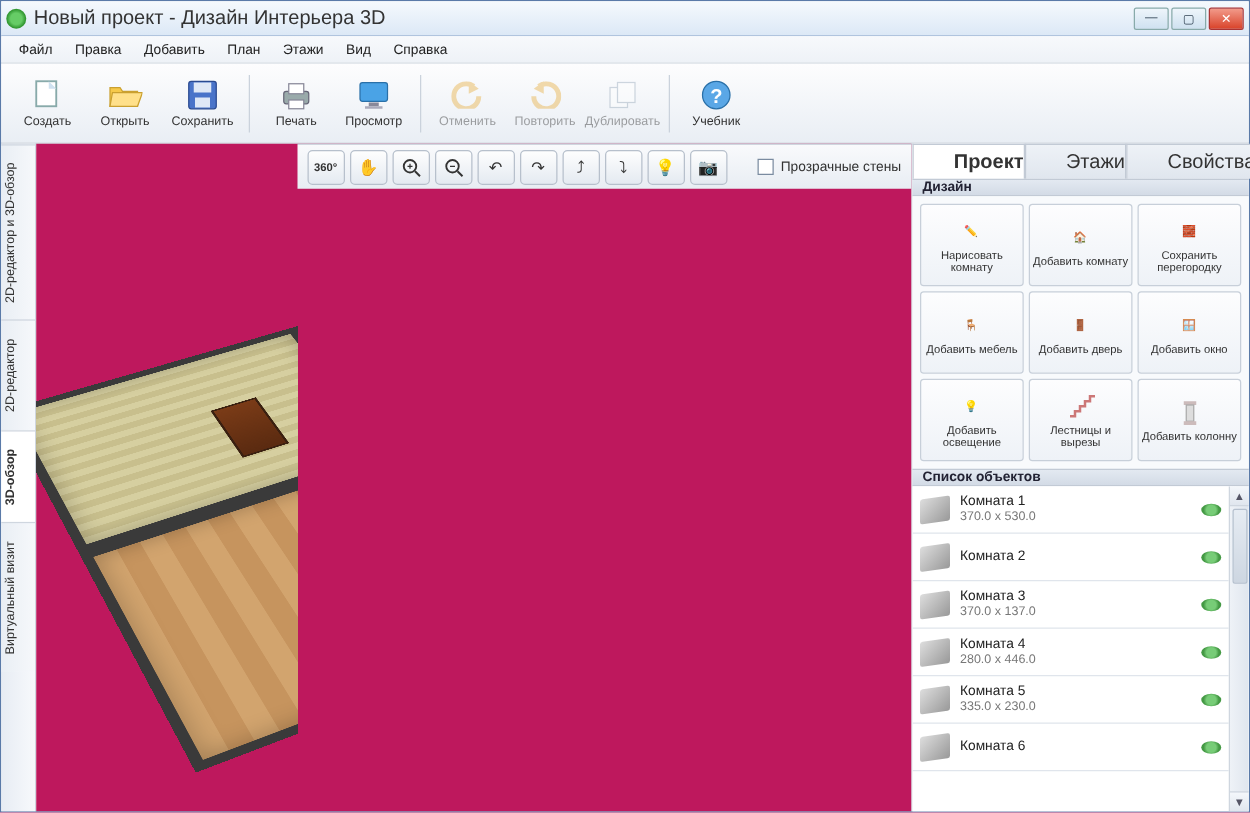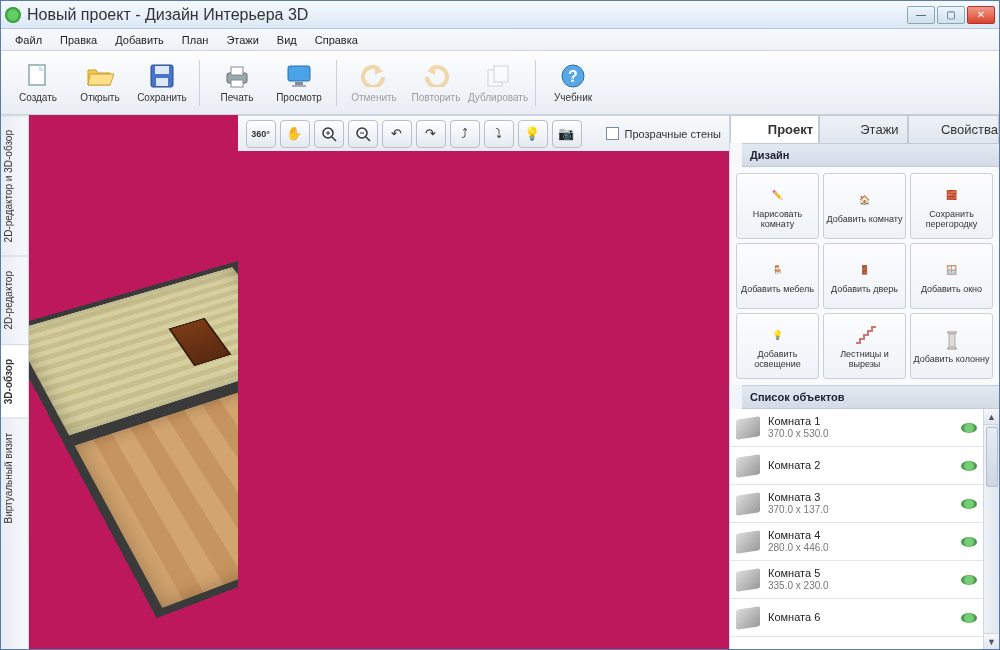--- a/index.html
+++ b/index.html
@@ -44,23 +44,23 @@
 
 
 .viewtools { height: 36px; background: linear-gradient(#f9fafc,#e8edf3); border-top:1px solid #cfd6df; display:flex; align-items:center; padding: 0 8px; gap:4px;}
 .vbtn { width:30px; height:28px; border:1px solid #b7c0cc; border-radius:4px; background:linear-gradient(#fefefe,#e4eaf1); display:flex; align-items:center; justify-content:center; font-size:13px; color:#333;}
 .checkbox-row { margin-left: 20px; display:flex; align-items:center; gap:6px; font-size:11px; color:#333;}
 .chk { width:13px; height:13px; border:1px solid #7a8ba0; background:#fff;}
 
 
 .rightpanel { width: 270px; border-left:1px solid #cfd6df; background: linear-gradient(#f6f8fb,#eef2f7); display:flex; flex-direction:column; }
 .tabs { display:flex; height:28px; }
-.tab { flex:1; font-size:13px; display:flex; align-items:center; justify-content:center; border:1px solid #c2cad5; border-bottom:none; background:linear-gradient(#eef2f7,#e0e6ee); color:#333;padding-left:32px;}
+.tab { flex:1; font-size:16px; display:flex; align-items:center; justify-content:center; border:1px solid #c2cad5; border-bottom:none; background:linear-gradient(#eef2f7,#e0e6ee); color:#333;padding-left:32px;}
 .tab.active { background:#fff; font-weight:bold; }
-.section-header { height:24px; background:linear-gradient(#e3e9f1,#d3dbe6); border-top:1px solid #c2cad5; border-bottom:1px solid #c2cad5; font-size:11px; font-weight:bold; color:#223; display:flex; align-items:center; padding:0 8px;margin-left:12px;}
+.section-header { height:14px; background:linear-gradient(#e3e9f1,#d3dbe6); border-top:1px solid #c2cad5; border-bottom:1px solid #c2cad5; font-size:11px; font-weight:bold; color:#223; display:flex; align-items:center; padding:0 8px;}
 .designgrid { display:grid; grid-template-columns: repeat(3, 1fr); gap:4px; padding:6px; background:#f8fafc;}
 .dcell { height:66px; border:1px solid #c7cfd9; border-radius:3px; background:linear-gradient(#fdfdfe,#eef2f7); display:flex; flex-direction:column; align-items:center; justify-content:center; font-size:9px; color:#333; text-align:center; padding:2px; gap:2px;}
 .dcell .dicon { width:26px; height:24px; display:flex; align-items:center; justify-content:center;}
 
 .objectlist { flex:1; overflow:hidden; display:flex; position:relative; background:#fff; }
 .olist-inner { flex:1; overflow-y:hidden; }
 .orow { height:38px; border-bottom:1px solid #e0e5ec; display:flex; align-items:center; padding: 0 6px; gap:8px; font-size:11px;}
 .orow .oicon { width:24px; height:20px; background:linear-gradient(135deg,#ddd,#999); transform:skewY(-8deg); border-radius:2px;}
 .orow .otext { flex:1; display:flex; flex-direction:column; line-height:1.15;}
 .orow .otext .oname { color:#222; }

